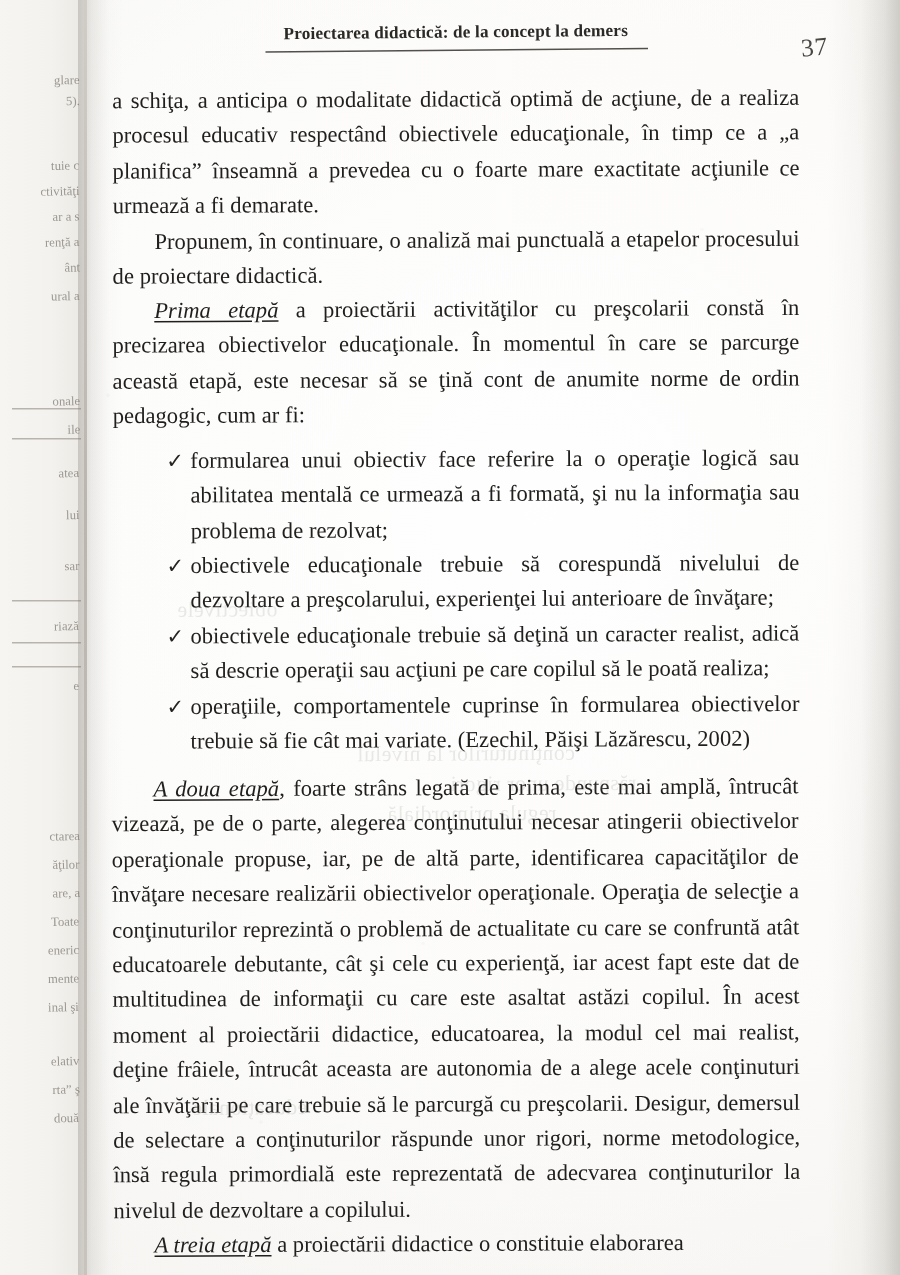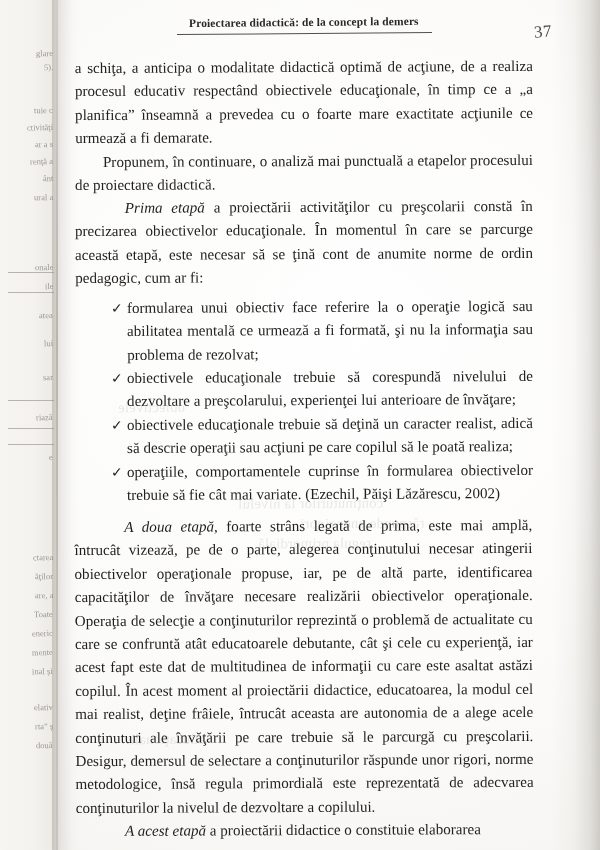--- a/index.html
+++ b/index.html
@@ -149,22 +149,22 @@
     color: #211f1d;
   }
   #body p {
     margin: 0;
     transform: rotate(-0.28deg);
   }
   #body p.indent { text-indent: 28px; }
 
   .lead {
     font-style: italic;
+    text-decoration: underline;
     text-underline-offset: 1.5px;
-    margin-left: 22px;
   }
 
   
   ul.checks {
     margin: 6px 0 8px 0;
     padding: 0;
     list-style: none;
   }
   ul.checks li {
     position: relative;
@@ -288,21 +288,21 @@
           <span>obiectivele educaţionale trebuie să deţină un caracter realist, adică să descrie operaţii sau acţiuni pe care copilul să le poată realiza;</span>
         </li>
         <li>
           <span class="tick">✓</span>
           <span>operaţiile, comportamentele cuprinse în formularea obiectivelor trebuie să fie cât mai variate. (Ezechil, Păişi Lăzărescu, 2002)</span>
         </li>
       </ul>
 
       <p class="indent"><span class="lead">A doua etapă</span><span>, foarte strâns legată de prima, este mai amplă, întrucât vizează, pe de o parte, alegerea conţinutului necesar atingerii obiectivelor operaţionale propuse, iar, pe de altă parte, identificarea capacităţilor de învăţare necesare realizării obiectivelor operaţionale. Operaţia de selecţie a conţinuturilor reprezintă o problemă de actualitate cu care se confruntă atât educatoarele debutante, cât şi cele cu experienţă, iar acest fapt este dat de multitudinea de informaţii cu care este asaltat astăzi copilul. În acest moment al proiectării didactice, educatoarea, la modul cel mai realist, deţine frâiele, întrucât aceasta are autonomia de a alege acele conţinuturi ale învăţării pe care trebuie să le parcurgă cu preşcolarii. Desigur, demersul de selectare a conţinuturilor răspunde unor rigori, norme metodologice, însă regula primordială este reprezentată de adecvarea conţinuturilor la nivelul de dezvoltare a copilului.</span></p>
 
-      <p class="indent"><span class="lead">A acest etapă</span><span> a proiectării didactice o constituie elaborarea</span></p>
+      <p class="indent"><span class="lead">A treia etapă</span><span> a proiectării didactice o constituie elaborarea</span></p>
 
     </div>
   </div>
 
   <div id="right-edge"></div>
   <div id="speckle"></div>
 
 <div class="ghost" style="top: 492px; left: 238px;">conţinuturilor la nivelul</div>
     <div class="ghost" style="top: 512px; left: 300px;">răspunde unor rigori</div>
     <div class="ghost" style="top: 532px; left: 258px;">regula primordială</div>

